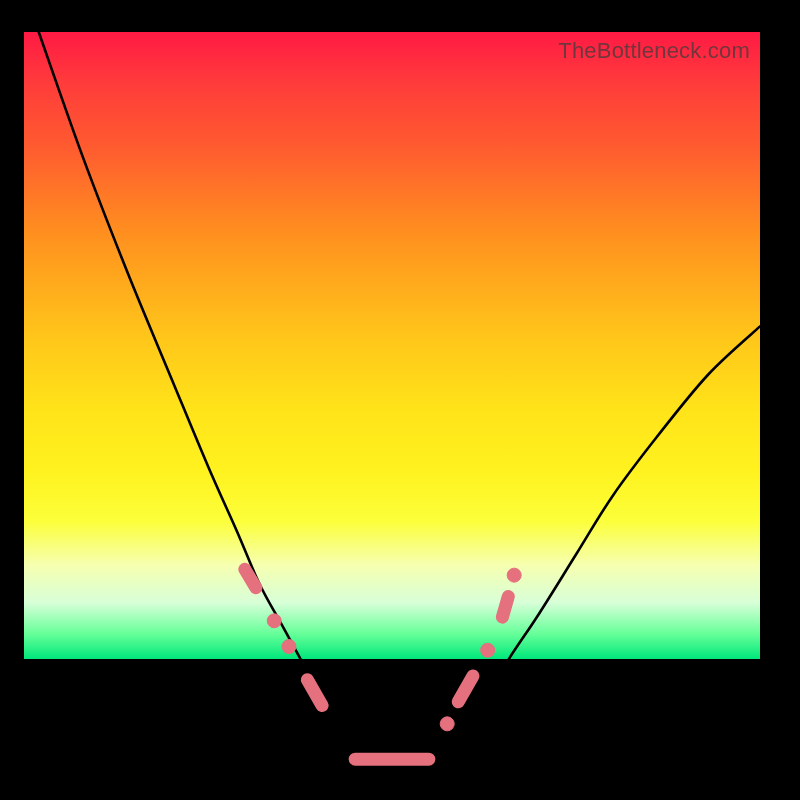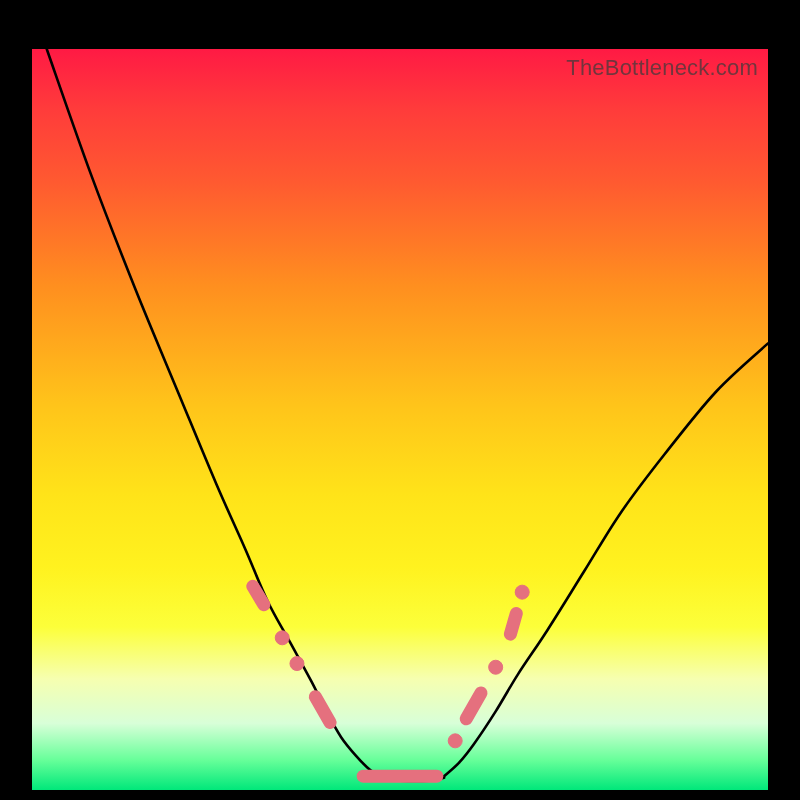--- a/index.html
+++ b/index.html
@@ -5,39 +5,38 @@
   * { margin: 0; padding: 0; box-sizing: border-box; }
   html, body { width: 800px; height: 800px; overflow: hidden; }
   .frame {
     width: 800px;
     height: 800px;
     background: #000;
     position: relative;
   }
   .plot-area {
     position: absolute;
-    left: 32px;
+    left: 24px;
     top: 32px;
     width: 736px;
-    height: 741px;
+    height: 627px;
     background: linear-gradient(to bottom,
       #ff1a44 0%,
       #ff3b3b 8%,
       #ff5a30 18%,
       #ff8f1f 32%,
       #ffc41a 48%,
       #ffe319 60%,
       #fff21f 70%,
       #fcff3a 78%,
       #f6ffb0 85%,
       #d8ffd8 91%,
       #66ff99 96%,
       #00e77a 100%
     );
-    margin-top: 17px;
   }
   .watermark {
     position: absolute;
     top: 6px;
     right: 10px;
     font-family: Arial, Helvetica, sans-serif;
     font-size: 22px;
     font-weight: 500;
     color: rgba(60,60,60,0.72);
     letter-spacing: 0.2px;

